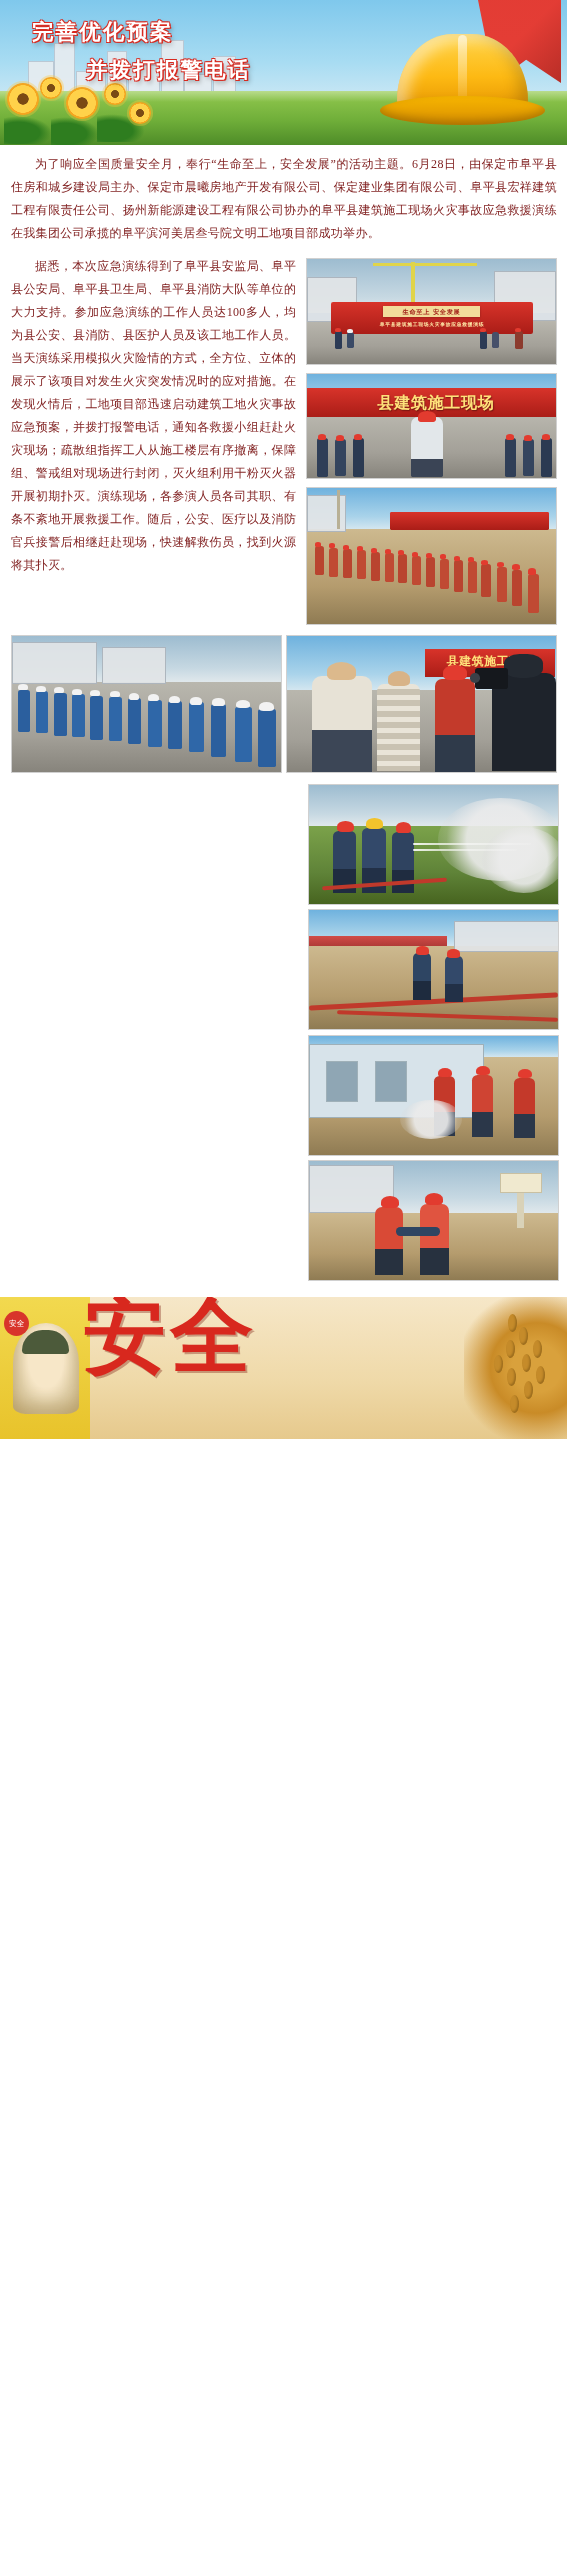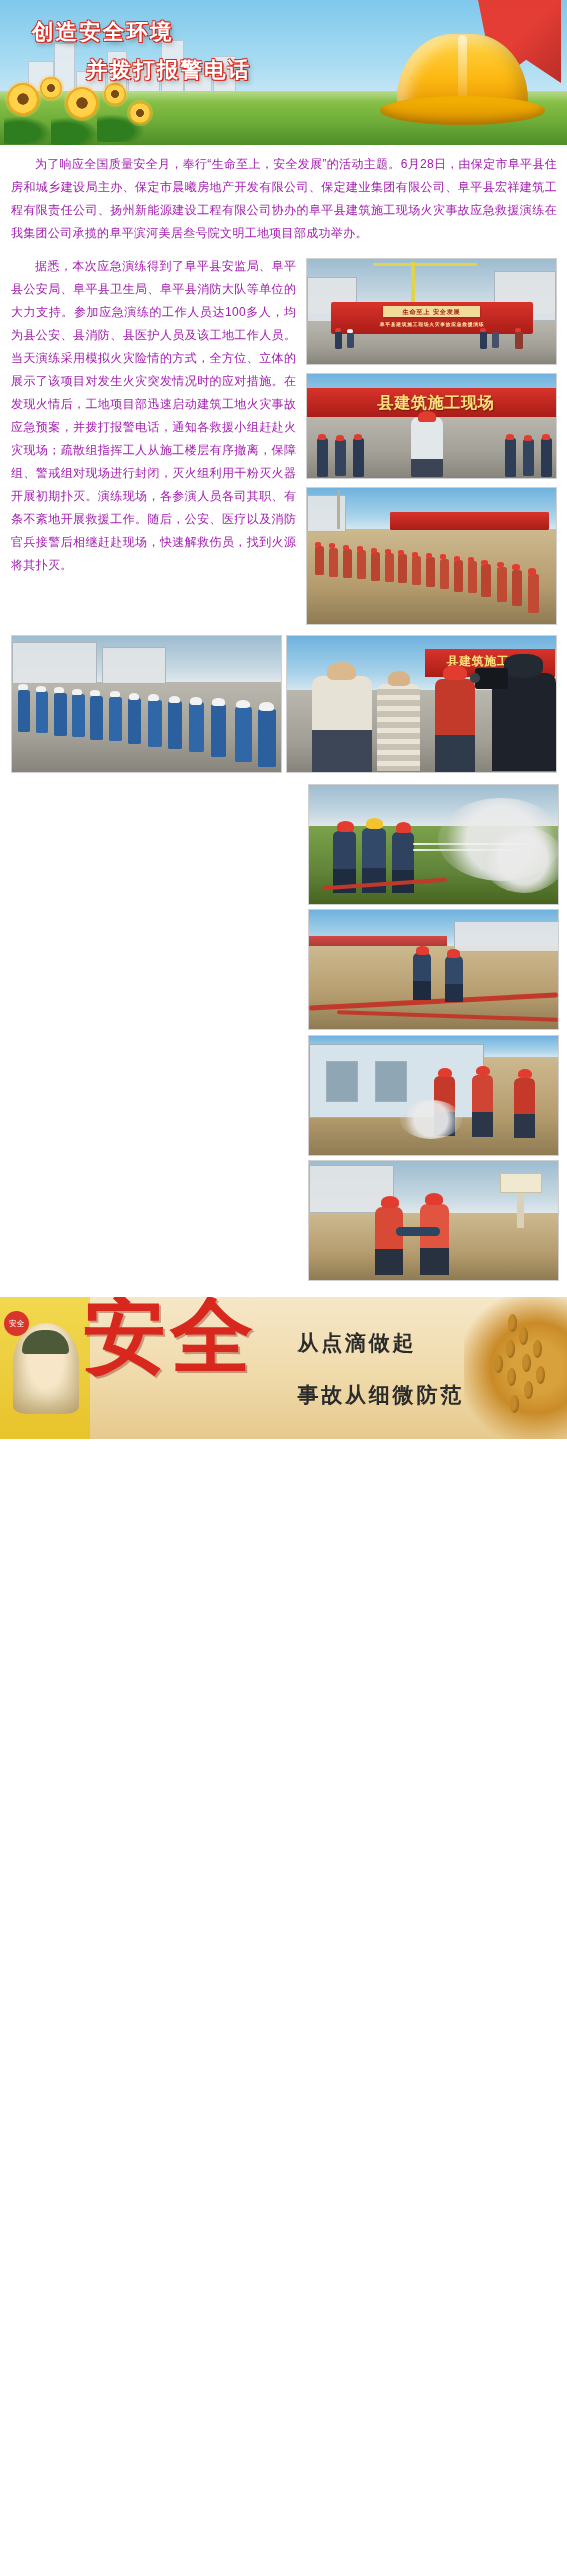--- a/index.html
+++ b/index.html
@@ -124,24 +124,24 @@
     margin-top: 9.7px;
     margin-left: 54px;
   }
 
   
   .content {
     padding: 8.3px 11px 0 11px;
   }
   p.body-text {
     margin: 0 0 9.7px 0;
-    font-family: Liberation Sans, sans-serif;
+    font-family: Liberation Serif, serif;
     font-size: 12px;
     line-height: 23px;
-    color: #a21caf;
+    color: #7f1d1d;
     text-align: justify;
     text-indent: 2em;
     letter-spacing: 0.3px;
   }
 
   
   .img-float-right {
     float: right;
     margin: 2.8px 0 5.5px 9.7px;
   }
@@ -354,21 +354,21 @@
 
     <div class="hb-ribbon"></div>
 
     <div class="hb-helmet">
       <div class="helmet-dome"></div>
       <div class="helmet-ridge"></div>
       <div class="helmet-brim"></div>
     </div>
 
     <div class="hb-titles">
-      <div class="hb-title1">创造安全环境</div>
+      <div class="hb-title1">完善优化预案</div>
       <div class="hb-title2">并拨打报警电话</div>
     </div>
   </div>
 
   <div class="content">
 
     <p class="body-text">为了响应全国质量安全月，奉行“生命至上，安全发展”的活动主题。6月28日，由保定市阜平县住房和城乡建设局主办、保定市晨曦房地产开发有限公司、保定建业集团有限公司、阜平县宏祥建筑工程有限责任公司、扬州新能源建设工程有限公司协办的阜平县建筑施工现场火灾事故应急救援演练在我集团公司承揽的阜平滨河美居叁号院文明工地项目部成功举办。</p>
 
     <div class="clearfix">
 
@@ -578,24 +578,20 @@
   </div>
 
   <div class="footer-banner">
     <div class="fb-left">
       <div class="fb-portrait"></div>
       <div class="fb-badge">安全</div>
     </div>
 
     <div class="fb-bigword">安全</div>
 
-    <div class="fb-lines">
-      <div class="fb-line">从点滴做起</div>
-      <div class="fb-line">事故从细微防范</div>
-    </div>
 
     <div class="fb-wheat">
       <i style="left:44px;top:16.6px;"></i>
       <i style="left:55px;top:30px;"></i>
       <i style="left:42px;top:43px;"></i>
       <i style="left:58px;top:57px;"></i>
       <i style="left:43px;top:71px;"></i>
       <i style="left:60px;top:84px;"></i>
       <i style="left:46px;top:98px;"></i>
       <i style="left:69px;top:43px;"></i>

